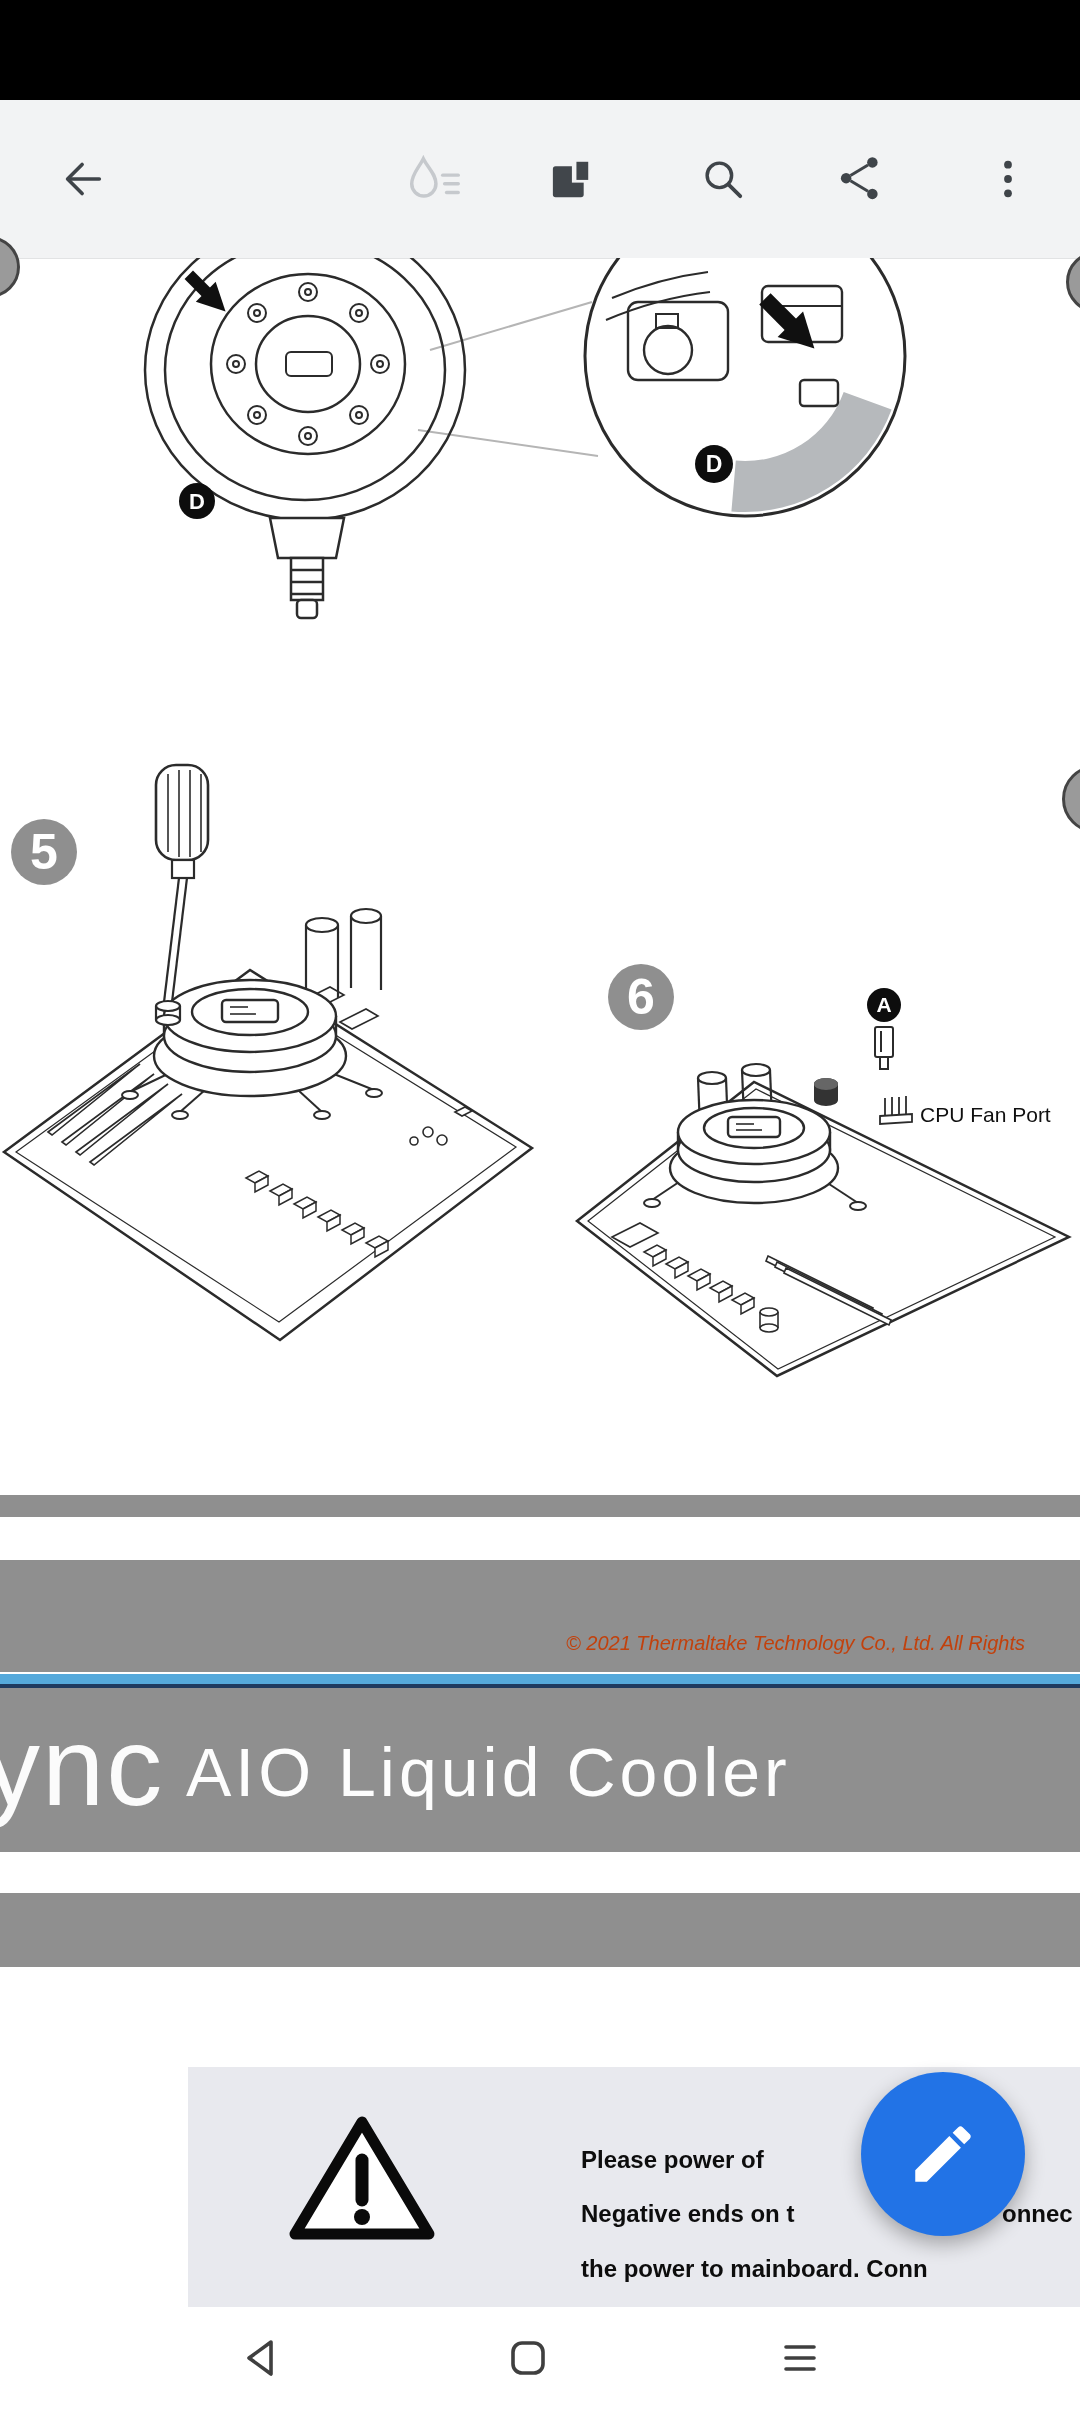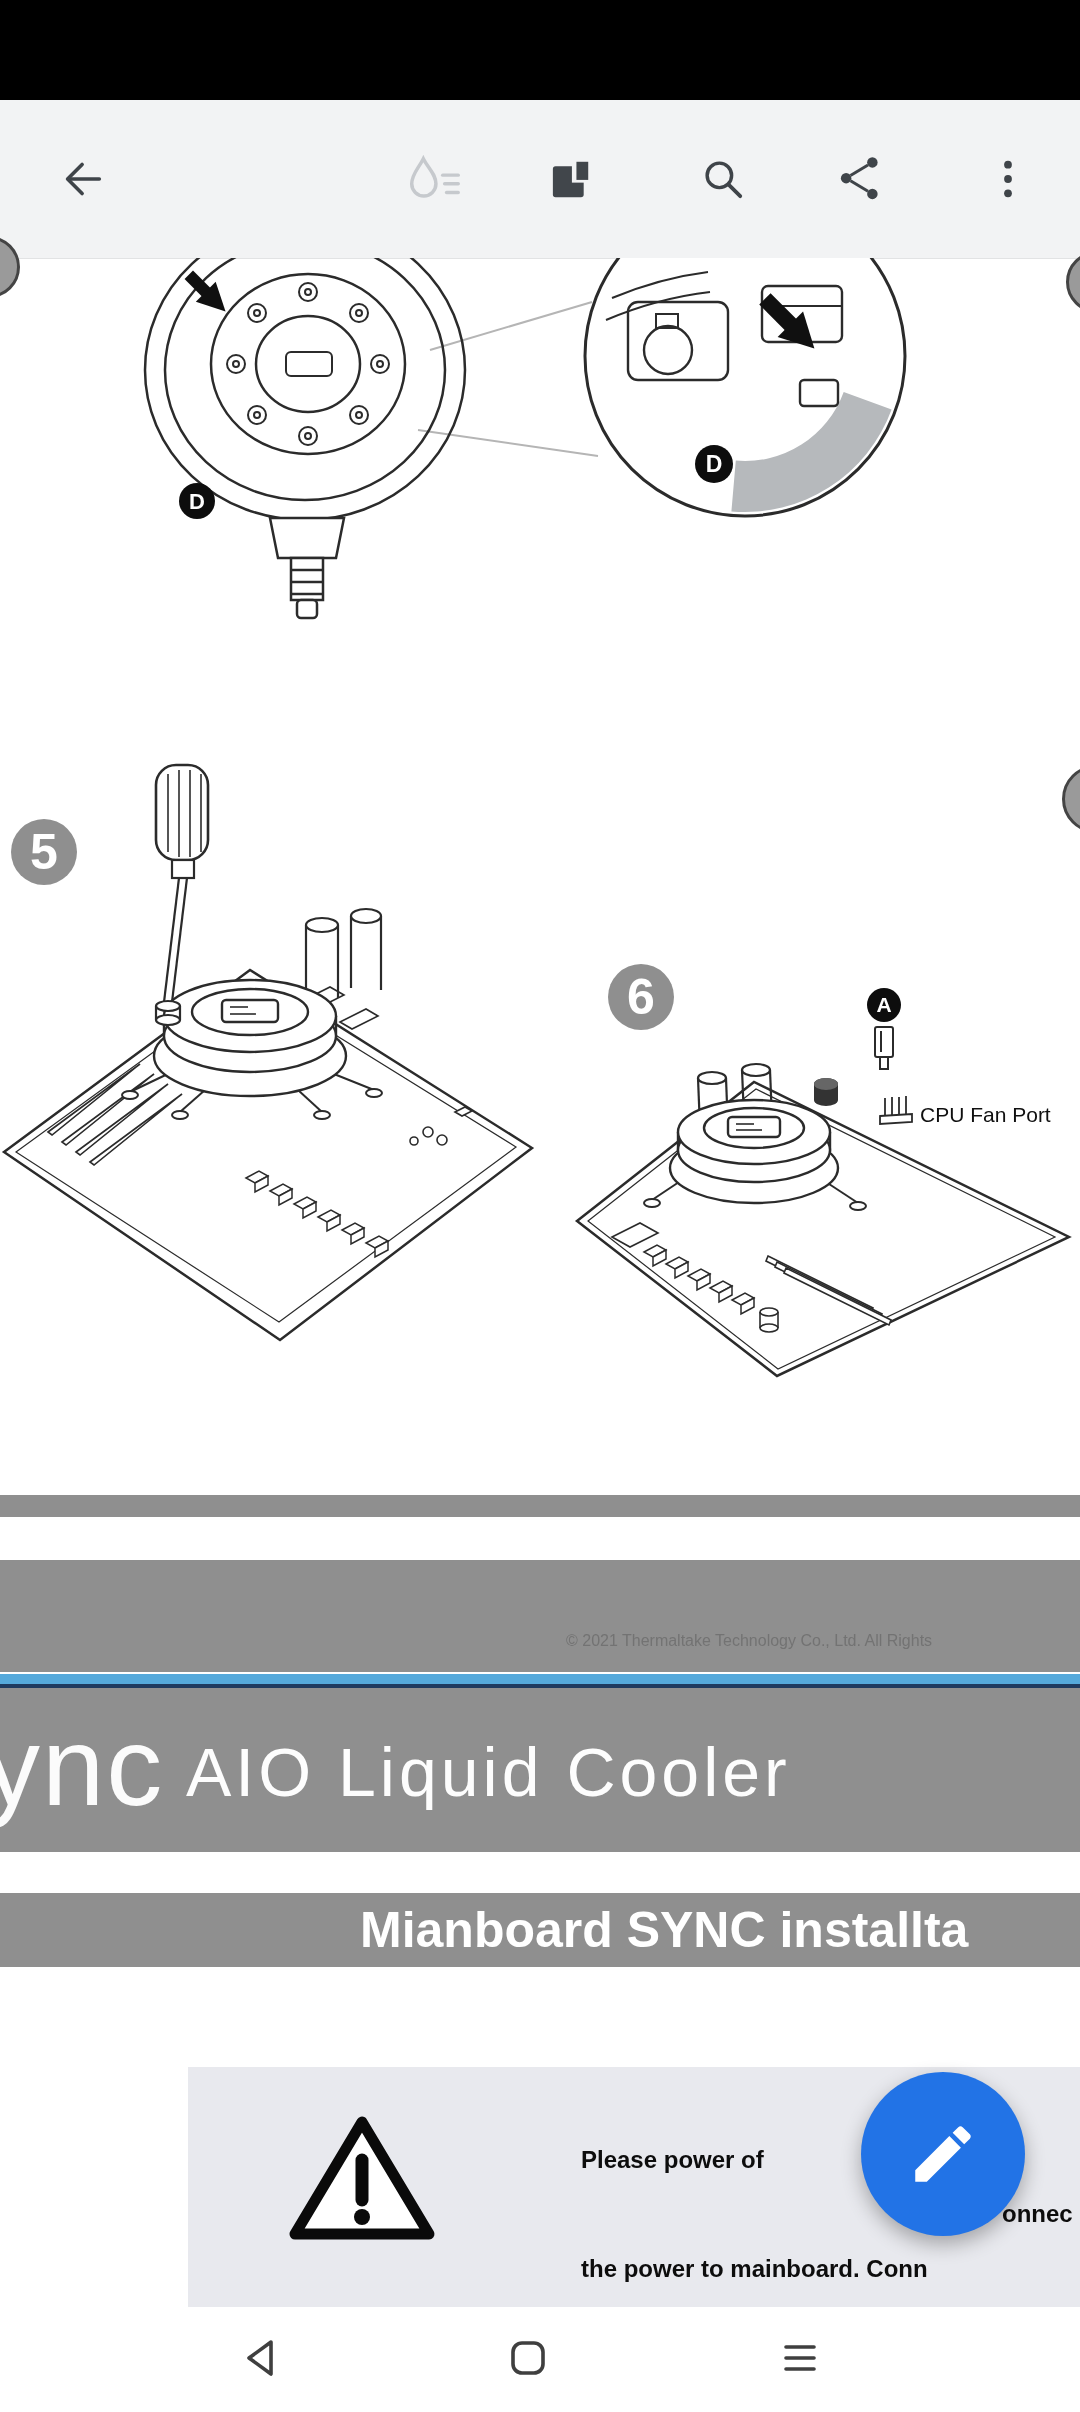--- a/index.html
+++ b/index.html
@@ -10,21 +10,21 @@
   .abs{position:absolute;}
   
   .status-bar{left:0;top:0;width:1080px;height:100px;background:#000;}
   
   .toolbar{left:0;top:100px;width:1080px;height:158px;background:#f2f3f4;border-bottom:1px solid #e2e3e4;}
   .tool-icon{position:absolute;top:147px;width:64px;height:64px;display:flex;align-items:center;justify-content:center;cursor:pointer;}
   
   .bar{left:0;width:1080px;background:var(--bar-gray,#8f8f8f);}
   .bar-thin{top:1495px;height:22px;}
   .bar-copyright{top:1560px;height:112px;}
-  .copyright-text{position:absolute;left:566px;top:1632px;font-size:16px;color:#737373;white-space:nowrap;}
+  .copyright-text{position:absolute;left:566px;top:1632px;font-size:20px;color:#c2410c;white-space:nowrap;font-style:italic;}
   .sep-blue{left:0;top:1674px;width:1080px;height:10px;background:var(--separator-blue,#55a9db);}
   .sep-navy{left:0;top:1684px;width:1080px;height:4px;background:var(--separator-navy,#1e3a5f);}
   .bar-brand{top:1688px;height:164px;}
   .brand-fragment{position:absolute;left:-16px;top:1688px;height:164px;line-height:158px;font-size:112px;color:#fbfbfb;letter-spacing:2px;}
   .product-title{position:absolute;left:186px;top:1688px;height:164px;line-height:168px;font-size:68px;color:#fdfdfd;letter-spacing:4px;font-weight:400;}
   .bar-section{top:1893px;height:74px;}
   .section-heading{position:absolute;left:360px;top:1893px;height:74px;line-height:74px;font-size:50px;font-weight:bold;color:#fff;white-space:nowrap;}
   
   .warning-box{left:188px;top:2067px;width:892px;height:250px;background:var(--warning-bg,#e8e9ee);}
   .warn-line{position:absolute;font-size:24px;font-weight:bold;color:#0d0d0d;white-space:nowrap;}
@@ -376,30 +376,30 @@
   <div class="abs copyright-text">© 2021 Thermaltake Technology Co., Ltd. All Rights</div>
 
   <div class="abs sep-blue"></div>
   <div class="abs sep-navy"></div>
 
   <div class="abs bar bar-brand"></div>
   <div class="abs brand-fragment">ync</div>
   <div class="abs product-title">AIO Liquid Cooler</div>
 
   <div class="abs bar bar-section"></div>
-  <div class="abs section-heading">Mianboard SYNC installta</div>
 
   <div class="abs warning-box"></div>
   <svg class="abs" style="left:285px;top:2112px" width="154" height="140" viewBox="0 0 154 140">
     <path d="M77 10 L144 122 L10 122 Z" fill="#fff" stroke="#0a0a0a" stroke-width="11" stroke-linejoin="round"></path>
     <line x1="77" y1="48" x2="77" y2="88" stroke="#0a0a0a" stroke-width="13" stroke-linecap="round"></line>
     <circle cx="77" cy="105" r="8" fill="#0a0a0a"></circle>
   </svg>
   <div class="abs warn-line wl1a">Please power of</div>
   <div class="abs warn-line wl1b">nd</div>
+  <div class="abs warn-line wl2a">Negative ends on t</div>
   <div class="abs warn-line wl2b">onnec</div>
   <div class="abs warn-line wl3">the power to mainboard. Conn</div>
 
   <div class="abs fab">
     <svg width="74" height="74" viewBox="0 0 24 24">
       <path fill="#ffffff" d="M3 17.25V21h3.75L17.81 9.94l-3.75-3.75L3 17.25zM20.71 7.04c.39-.39.39-1.02 0-1.41l-2.34-2.34c-.39-.39-1.02-.39-1.41 0l-1.83 1.83 3.75 3.75 1.83-1.83z"></path>
     </svg>
   </div>
 
   <div class="abs navbar"></div>

